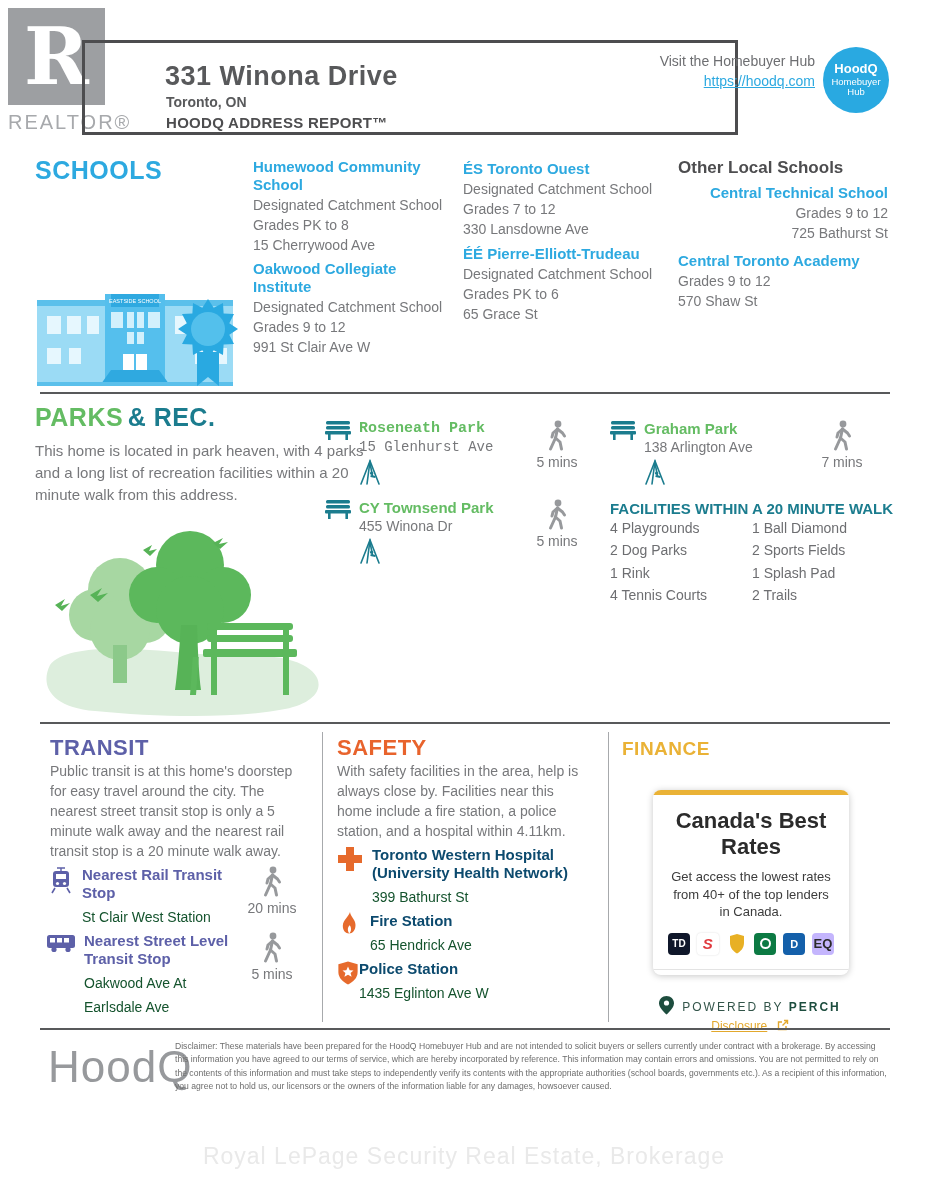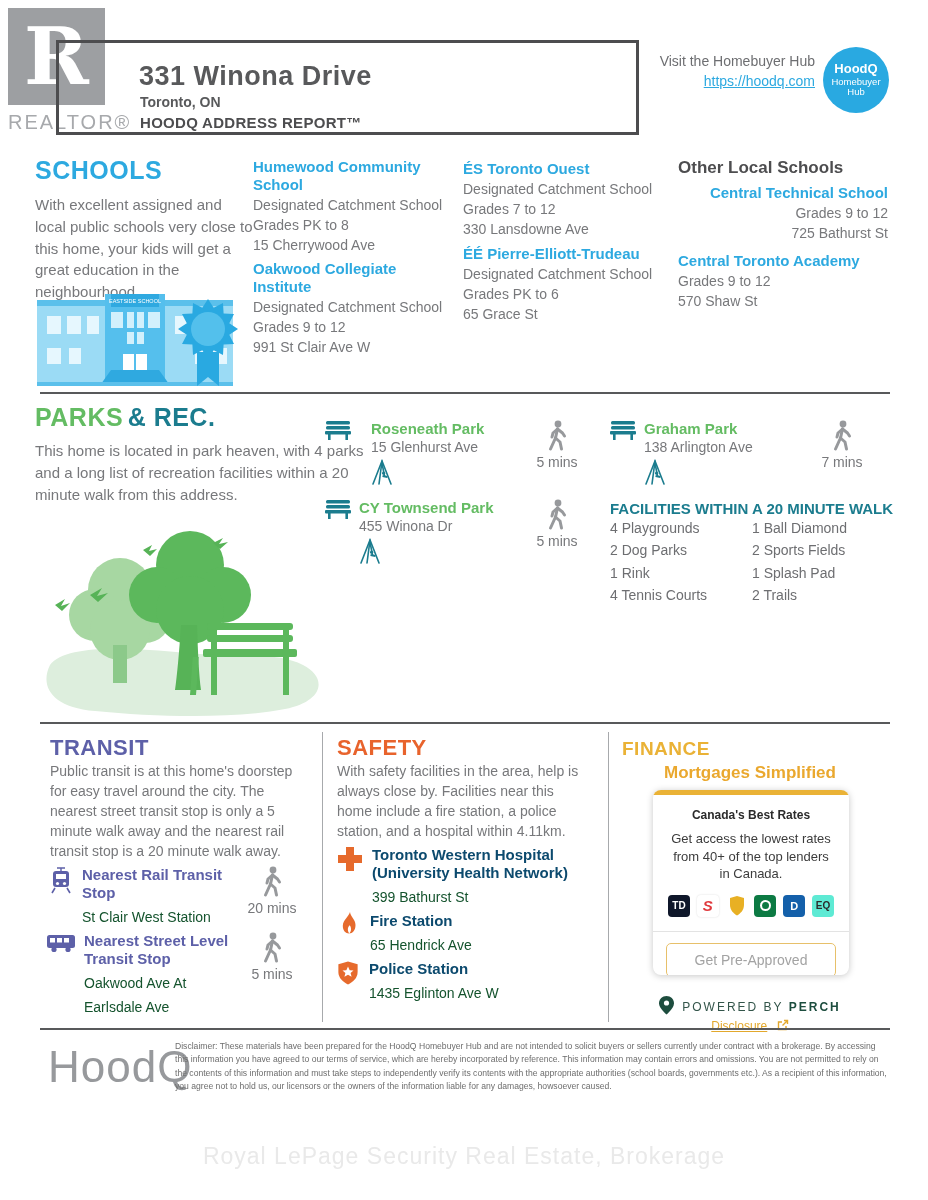--- a/index.html
+++ b/index.html
@@ -46,31 +46,31 @@
   .transit-item-name { font-size:15px; font-weight:bold; color:#5d60a8; line-height:1.2; }
   .item-line { font-size:14px; color:#14532d; line-height:1.3; margin-top:6px; }
   .safety-item-name { font-size:15px; font-weight:bold; color:#0c4a6e; line-height:1.2; }
 
   .vline { width:1px; background:#a7a9ac; }
   .hline { height:2px; background:#58595b; }
 
   .fin-sub { font-size:17px; font-weight:bold; color:#eaa82e; text-align:center; }
   .fin-card { background:#fff; border-radius:8px; box-shadow:0 1px 7px rgba(0,0,0,0.22); overflow:hidden; }
   .fin-card-bar { height:5px; background:#eab236; }
-  .fin-card-title { font-size:12px; font-weight:bold; color:#2b2b2b; text-align:center; }
+  .fin-card-title { font-size:22px; font-weight:bold; color:#2b2b2b; text-align:center; }
   .fin-card-body { font-size:13px; color:#3c3c3c; text-align:center; line-height:1.35; }
   .bank-row { display:flex; justify-content:space-between; align-items:center; }
   .bank { width:22px; height:22px; border-radius:4px; display:flex; align-items:center; justify-content:center; font-weight:bold; }
   .bank-td { background:#0f172a; color:#fff; font-size:10px; }
   .bank-scotia { background:#fff; color:#e03a3e; font-size:15px; font-style:italic; box-shadow:0 0 2px rgba(0,0,0,0.15); }
   .bank-shield { background:#fff; }
   .bank-ring { background:#0c7a43; }
   .bank-ring .ring { width:11px; height:11px; border:2.5px solid #fff; border-radius:50%; }
   .bank-blue { background:#1460aa; color:#fff; font-size:11px; }
-  .bank-eq { background:#5eead4; color:#2b2b2b; font-size:10px; }
+  .bank-eq { background:#c4b5fd; color:#2b2b2b; font-size:13px; }
   .card-div { height:1px; background:#e3e3e3; }
   .preapprove-btn { display:block; width:100%; border:1px solid #e7c06a; border-radius:5px; background:#fff; color:#a3a3a3; font-size:14px; padding:8px 0; text-align:center; font-family:"Liberation Sans", sans-serif; cursor:pointer; }
   .powered { font-size:12px; letter-spacing:2px; color:#33554a; }
   .powered b { color:#1d4d3e; }
   .disclosure { font-size:12px; color:#e3a82c; text-decoration:underline; }
 
   .footer-logo { font-size:44px; color:#97999c; letter-spacing:1px; }
   .disclaimer { font-size:8.6px; color:#6d6d6d; line-height:1.55; }
   .watermark { font-size:23px; color:#e9e9e9; letter-spacing:1px; text-align:center; }
   svg { display:block; }
@@ -80,38 +80,37 @@
 
 <div class="page">
 
   <div class="abs" style="left:8px; top:8px;">
     <div class="realtor-block">
       <span class="realtor-r">R</span>
     </div>
     <div class="realtor-word" style="margin-top:6px;">REALTOR®</div>
   </div>
 
-  <div class="abs header-box" style="left:56px; top:40px; width:583px; height:95px;">
+  <div class="abs header-box" style="left:82px; top:40px; width:656px; height:95px;">
     <div class="abs addr-title" style="left:80px; top:18px;">331 Winona Drive</div>
     <div class="abs addr-city" style="left:81px; top:51px;">Toronto, ON</div>
     <div class="abs addr-report" style="left:81px; top:71px;">HOODQ ADDRESS REPORT™</div>
   </div>
 
   <div class="abs" style="left:620px; top:53px; width:195px;">
     <div class="visit-text">Visit the Homebuyer Hub</div>
     <a class="visit-link" href="#" style="margin-top:4px;">https://hoodq.com</a>
   </div>
   <div class="abs hoodq-badge" style="left:823px; top:47px;">
     <span class="b1">HoodQ</span>
     <span class="b2">Homebuyer</span>
     <span class="b2">Hub</span>
   </div>
 
   <div class="abs h-schools" style="left:35px; top:156px;">SCHOOLS</div>
-  <div class="abs intro" style="left:35px; top:194px; width:218px;">With excellent assigned and local public schools very close to this home, your kids will get a great education in the neighbourhood.</div>
 
   <div class="abs" style="left:35px; top:282px;">
     <svg width="210" height="108" viewBox="0 0 210 108">
       <rect x="2" y="22" width="196" height="80" fill="#9bdbf5"></rect>
       <rect x="2" y="18" width="196" height="6" fill="#5bc0eb"></rect>
       <rect x="70" y="12" width="60" height="90" fill="#55bfed"></rect>
       <rect x="76" y="12" width="48" height="13" fill="#2fa9e0"></rect>
       <text x="100" y="21" font-size="5.5" fill="#ffffff" text-anchor="middle" font-family="Liberation Sans, sans-serif">EASTSIDE SCHOOL</text>
 
       <g fill="#e6f7fe">
@@ -227,21 +226,21 @@
         <rect x="172" y="140" width="86" height="7" rx="3"></rect>
         <rect x="168" y="154" width="94" height="8" rx="2"></rect>
         <rect x="176" y="130" width="6" height="70"></rect>
         <rect x="248" y="130" width="6" height="70"></rect>
         <rect x="169" y="162" width="6" height="38" transform="skewX(-4)"></rect>
       </g>
     </svg>
   </div>
 
   <div class="abs" style="left:325px; top:420px;">
-    <div style="display:flex; gap:20px;">
+    <div style="display:flex; gap:8px;font-family:Liberation Mono, monospace;">
       <svg width="26" height="20" viewBox="0 0 26 20">
         <g fill="#1b7c8e">
           <rect x="1" y="1" width="24" height="3.4" rx="1.5"></rect>
             <rect x="1" y="6" width="24" height="3.4" rx="1.5"></rect>
           <rect x="0" y="11" width="26" height="3.6" rx="1"></rect>
           <rect x="3" y="11" width="2.6" height="9"></rect>
             <rect x="20.4" y="11" width="2.6" height="9"></rect>
         </g>
       </svg>
       <div>
@@ -464,36 +463,35 @@
         <path d="M9 0 C9.5 5 14.5 7.5 14.5 13 C14.5 18.5 11.5 21.5 8.2 21.5 C4.5 21.5 1.8 18.6 1.8 13.8 C1.8 10.4 3.7 8.2 5.2 6.2 C6.7 4.2 8.2 2.6 9 0 Z M8.3 21.5 C6.5 19 6.2 15.5 8.6 13.2 C10.5 15.2 10.6 19.2 8.3 21.5 Z" fill="#e66a2c" fill-rule="evenodd"></path>
       </svg>
       <div style="width:210px;">
         <div class="safety-item-name">Fire Station</div>
         <div class="item-line">65 Hendrick Ave</div>
       </div>
     </div>
   </div>
 
   <div class="abs" style="left:337px; top:960px; width:250px;">
-    <div style="display:flex; gap:10px;">
+    <div style="display:flex; ">
       <svg width="22" height="26" viewBox="0 0 24 26">
         <path d="M12 0.5 L22.5 3.5 V12 C22.5 18.5 17.5 23 12 25.5 C6.5 23 1.5 18.5 1.5 12 V3.5 Z" fill="#e66a2c"></path>
         <polygon points="12,6 13.8,10 18,10.3 14.8,13 15.9,17.2 12,14.8 8.1,17.2 9.2,13 6,10.3 10.2,10" fill="#ffffff"></polygon>
       </svg>
       <div style="width:212px;">
         <div class="safety-item-name">Police Station</div>
         <div class="item-line">1435 Eglinton Ave W</div>
       </div>
     </div>
   </div>
 
   <div class="abs vline" style="left:608px; top:732px; height:290px;"></div>
 
   <div class="abs h-finance" style="left:622px; top:738px;">FINANCE</div>
-  <div class="abs fin-sub" style="left:622px; top:763px; width:256px;">Mortgages Simplified</div>
 
   <div class="abs fin-card" style="left:653px; top:790px; width:196px; height:185px;">
     <div class="fin-card-bar"></div>
     <div class="fin-card-title" style="margin:13px 10px 0;">Canada's Best Rates</div>
     <div class="fin-card-body" style="margin:8px 14px 0;">Get access the lowest rates from 40+ of the top lenders in Canada.</div>
     <div class="bank-row" style="margin:12px 15px 0;">
       <span class="bank bank-td">TD</span>
       <span class="bank bank-scotia">S</span>
       <span class="bank bank-shield">
         <svg width="16" height="20" viewBox="0 0 16 20">

